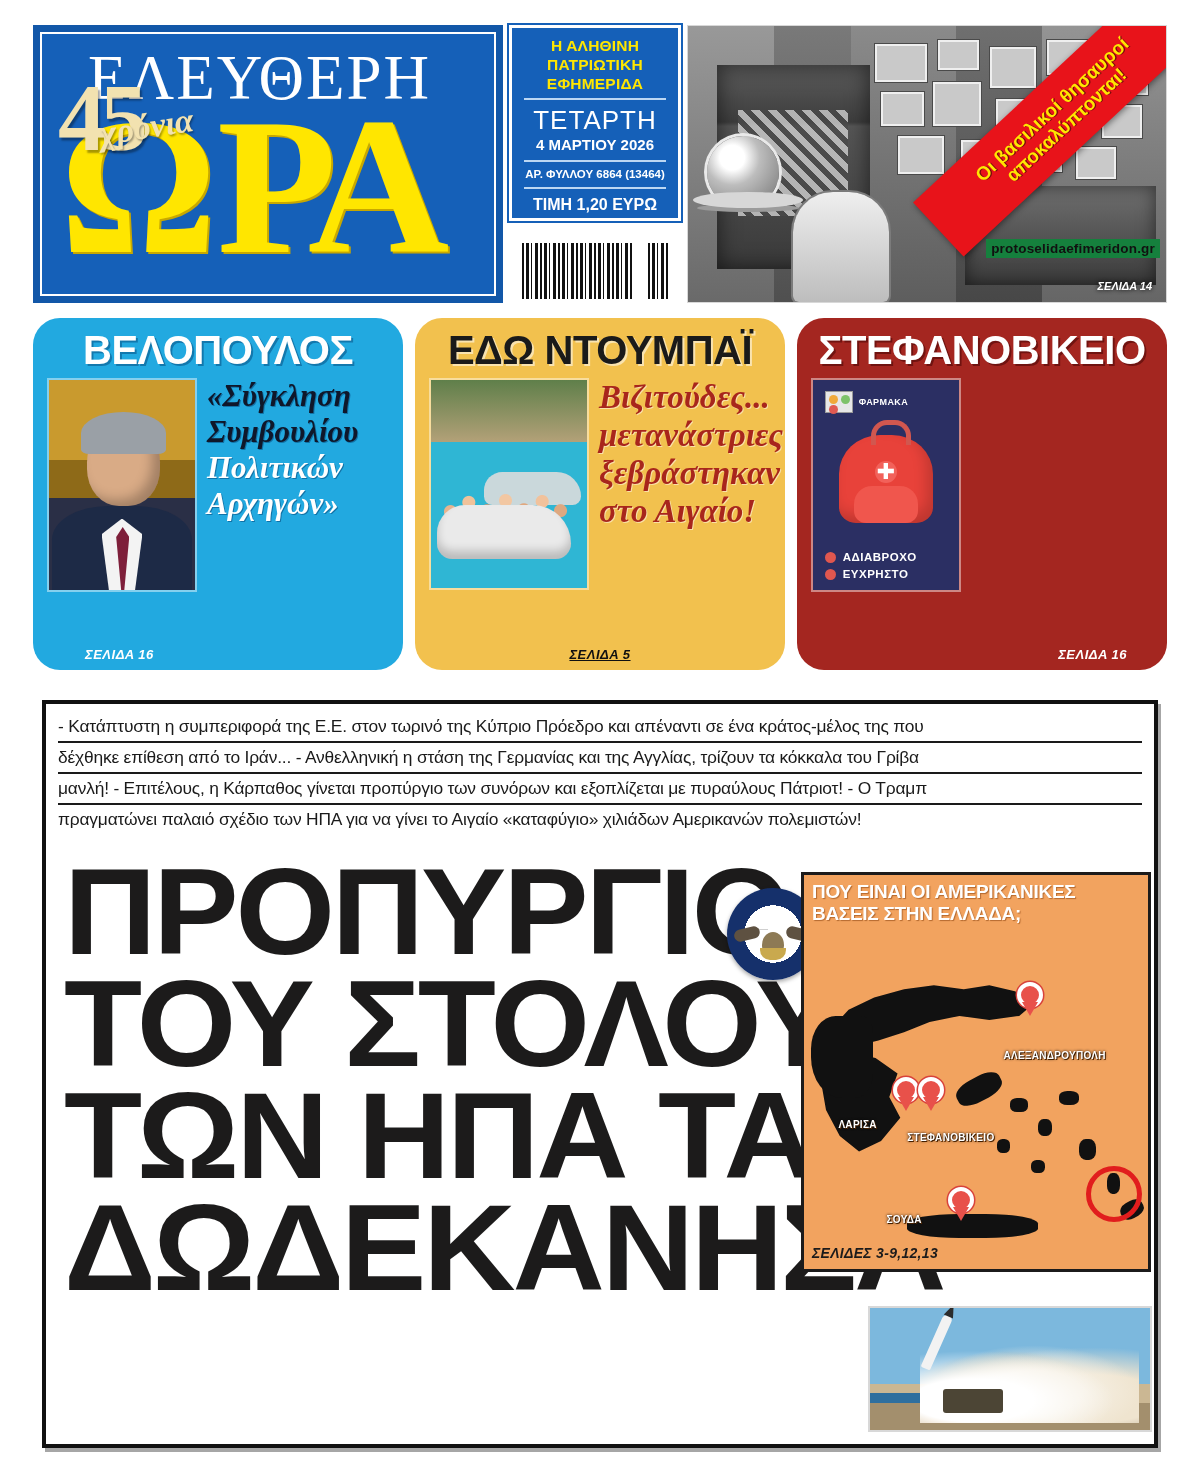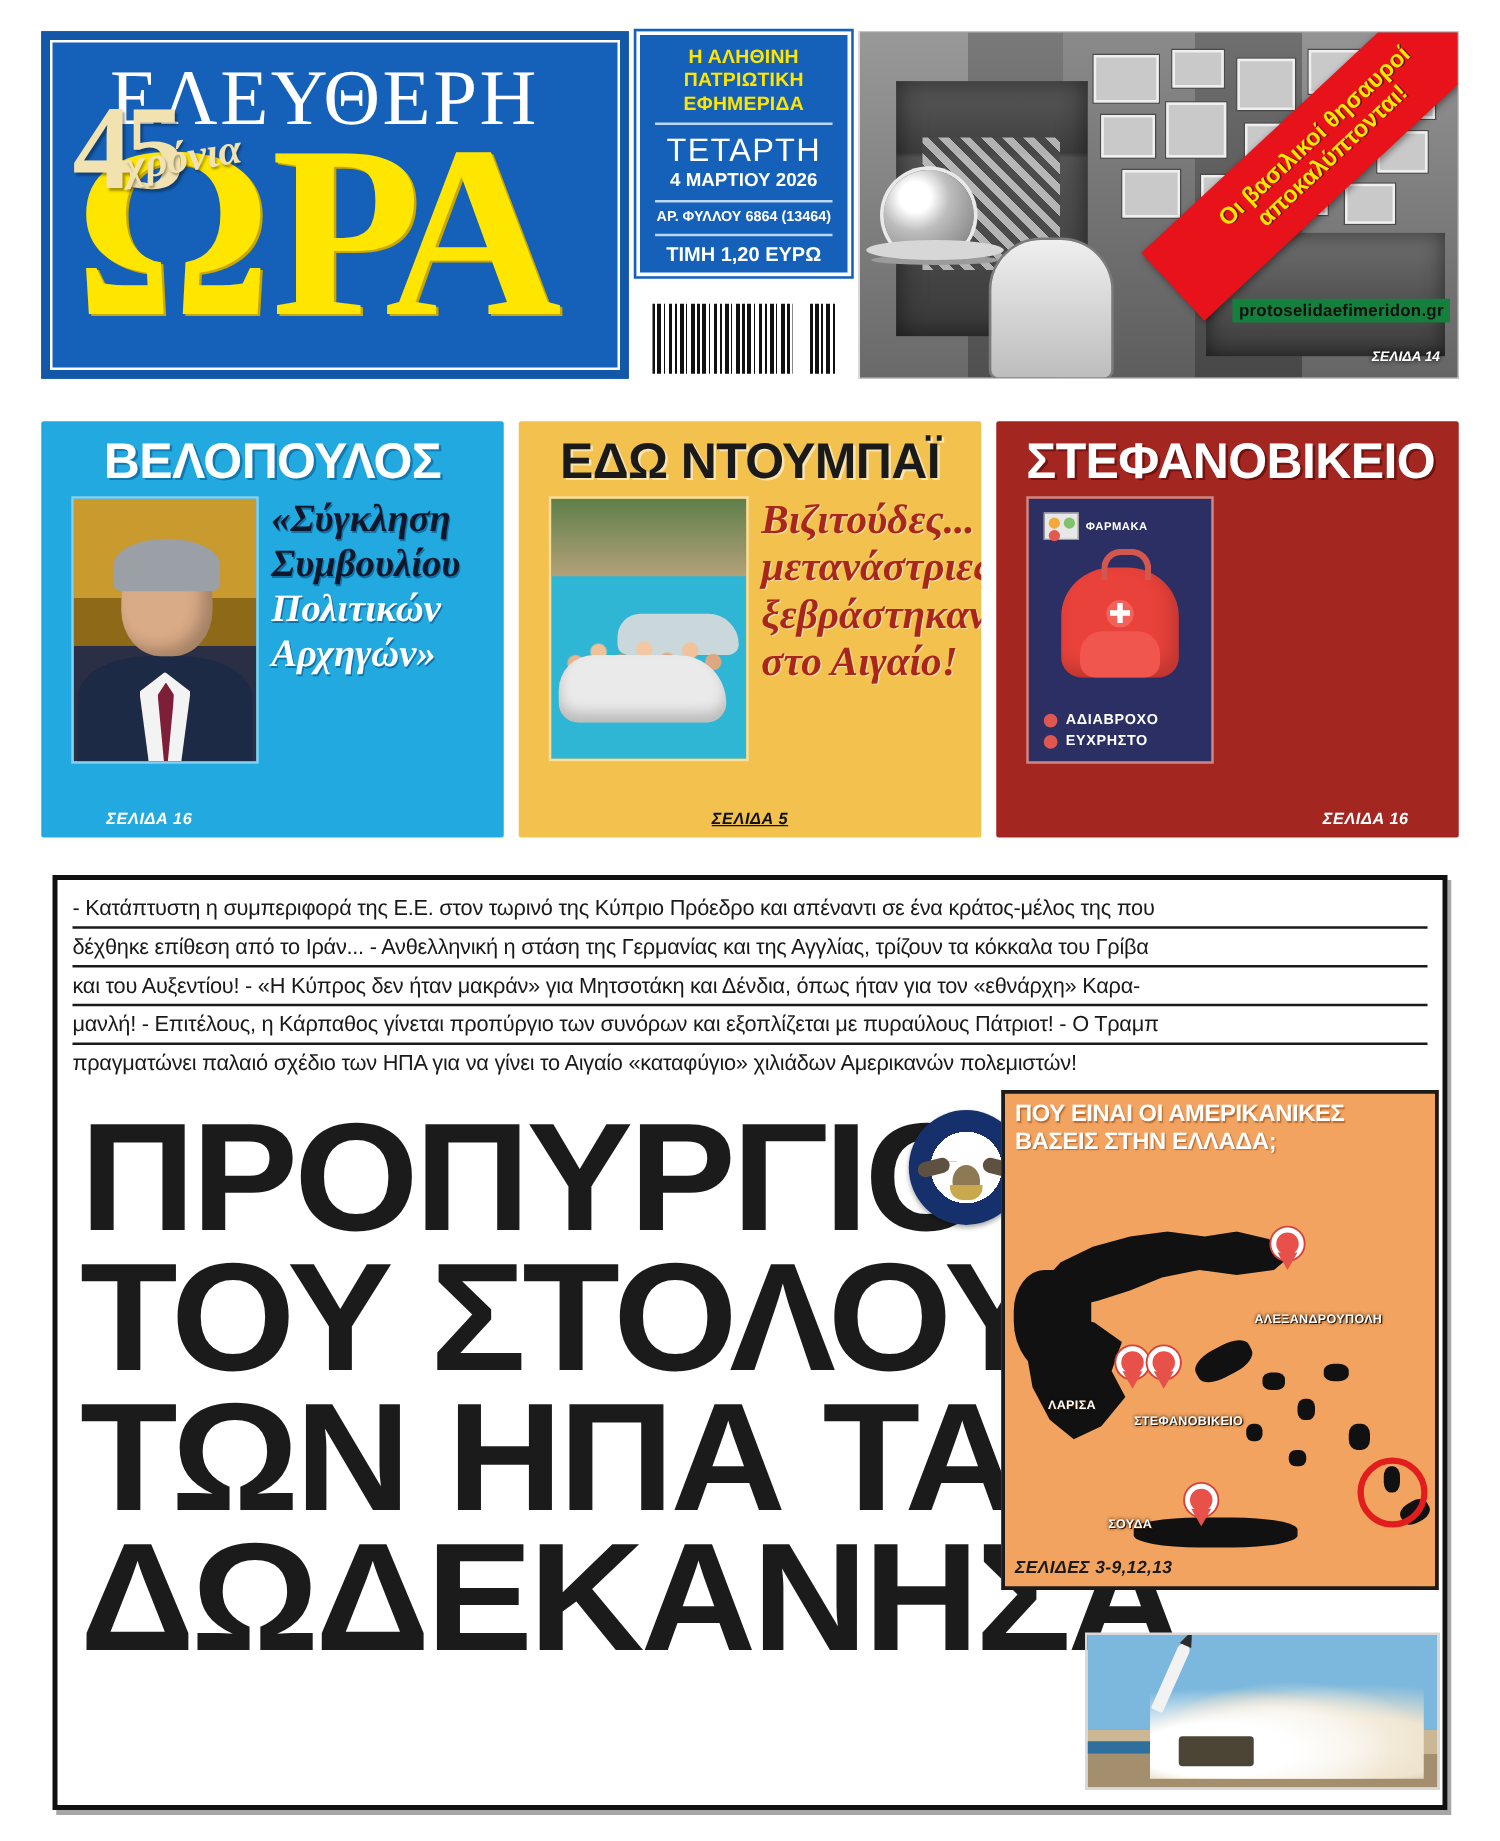--- a/index.html
+++ b/index.html
@@ -167,23 +167,22 @@
     text-shadow: 0 0 4px #000;
   }
 
   
   .teasers {
     position: absolute; left: 33px; top: 318px;
     width: 1134px; height: 352px;
     display: flex; gap: 12px;
   }
   .teaser {
-    position: relative; flex: 1; border-radius: 2px; overflow: hidden;
-    padding: 10px 24px 0;
-    margin-top: 19px;
+    position: relative; flex: 1; border-radius: 27px; overflow: hidden;
+    padding: 10px 14px 0;
   }
   .t1 { background: #22a9e0; }
   .t2 { background: #f2c14e; }
   .t3 { background: #a42620; }
   .t-title {
     text-align: center; font-weight: 700; letter-spacing: -.5px;
     font-size: 40px; line-height: 44px;
   }
   .t1 .t-title { color: #ffffff; text-shadow: 2px 2px 0 rgba(0,60,110,.45); }
   .t2 .t-title { color: #1a1a1a; text-shadow: 2px 2px 0 rgba(255,255,255,.55); }
@@ -575,21 +574,20 @@
       </div>
       <div class="t-page">ΣΕΛΙΔΑ 16</div>
     </div>
   </div>
 
   <div class="mainbox">
 
     <div class="kicker">
       <span class="kline">- Κατάπτυστη η συμπεριφορά της Ε.Ε. στον τωρινό της Κύπριο Πρόεδρο και απέναντι σε ένα κράτος-μέλος της που</span>
       <span class="kline">δέχθηκε επίθεση από το Ιράν... - Ανθελληνική η στάση της Γερμανίας και της Αγγλίας, τρίζουν τα κόκκαλα του Γρίβα</span>
-      <span class="kline">και του Αυξεντίου! - «Η Κύπρος δεν ήταν μακράν» για Μητσοτάκη και Δένδια, όπως ήταν για τον «εθνάρχη» Καρα-</span>
       <span class="kline">μανλή! - Επιτέλους, η Κάρπαθος γίνεται προπύργιο των συνόρων και εξοπλίζεται με πυραύλους Πάτριοτ! - Ο Τραμπ</span>
       <span class="kline">πραγματώνει παλαιό σχέδιο των ΗΠΑ για να γίνει το Αιγαίο «καταφύγιο» χιλιάδων Αμερικανών πολεμιστών!</span>
     </div>
 
     <div class="headline-area">
       <div class="headline">
         <div>ΠΡΟΠΥΡΓΙΟ</div>
         <div>ΤΟΥ ΣΤΟΛΟΥ</div>
         <div>ΤΩΝ ΗΠΑ ΤΑ</div>
         <div>ΔΩΔΕΚΑΝΗΣΑ</div>

